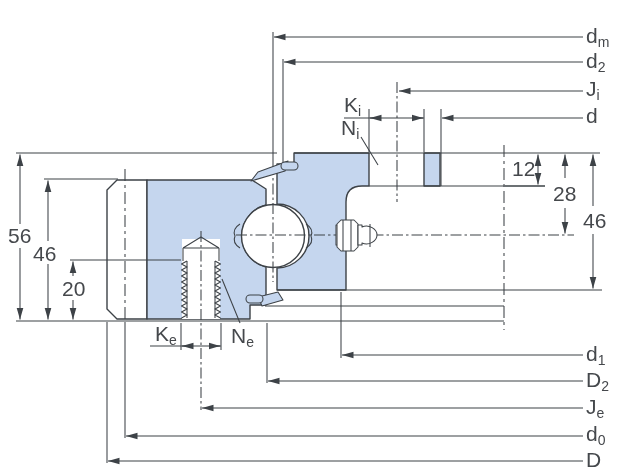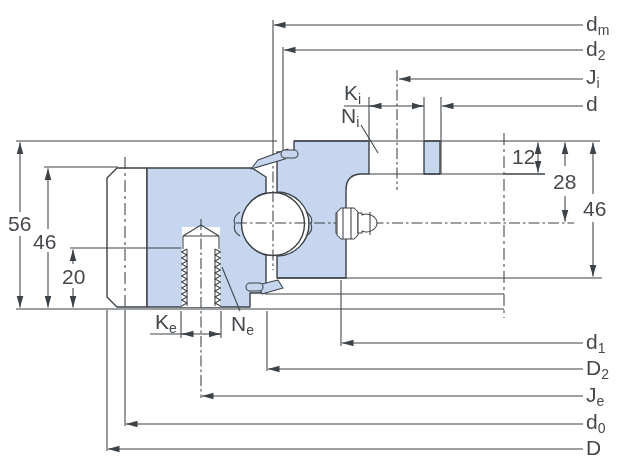--- a/index.html
+++ b/index.html
@@ -1,16 +1,16 @@
 <!DOCTYPE html>
 <html><head>
 <meta charset="utf-8">
 <style>
   html,body{margin:0;padding:0;background:#fff;width:620px;height:469px;overflow:hidden;}
-  #drawing-wrap{width:620px;height:438px;font-family:"Liberation Sans", sans-serif;}
+  #drawing-wrap{width:620px;height:438px;font-family:"Liberation Sans", sans-serif;margin-top:12px;}
   svg{display:block;}
   .g{stroke:#3d4247;stroke-width:1.4;fill:none;stroke-linejoin:round;stroke-linecap:round;}
   .gt{stroke:#3d4247;stroke-width:1.05;fill:none;stroke-linejoin:round;stroke-linecap:butt;}
   .b{fill:#c5d6ee;}
   .w{fill:#ffffff;}
   .cl{stroke-dasharray:11 3 2.5 3;}
   .ld{stroke-dasharray:12 4 3 4;}
   text{fill:#45484c;font-size:21px;font-family:"Liberation Sans", sans-serif;}
   text tspan.sub{font-size:14px;}
 </style>

